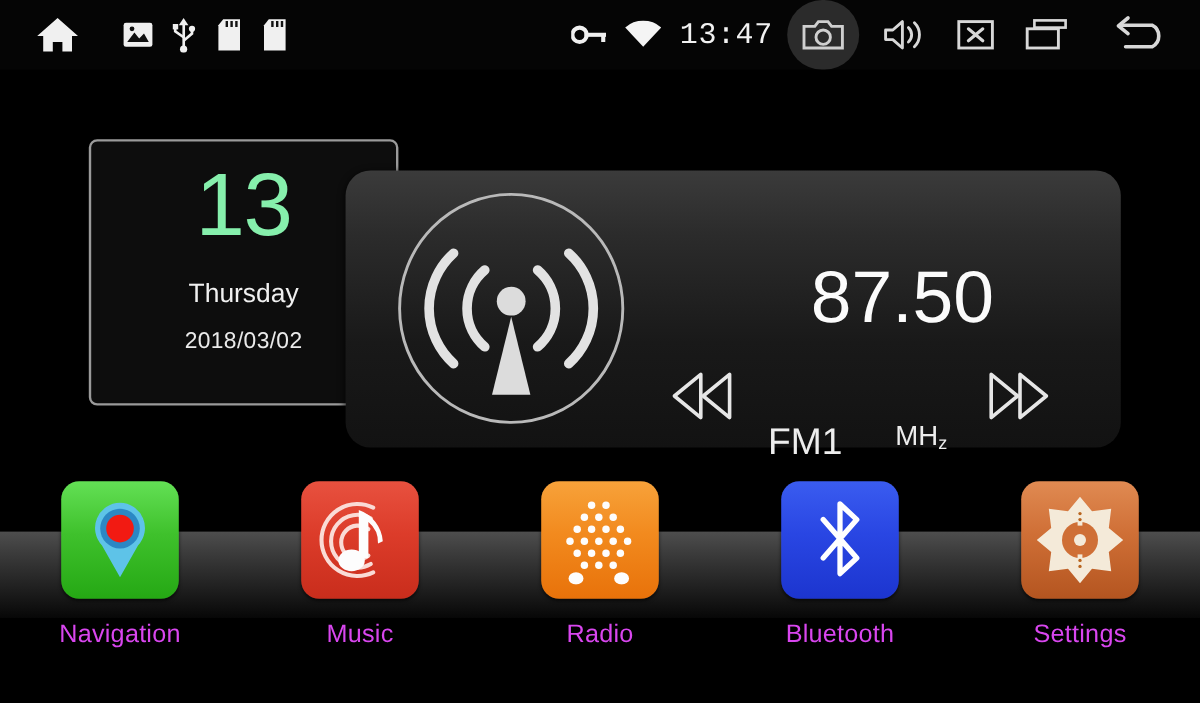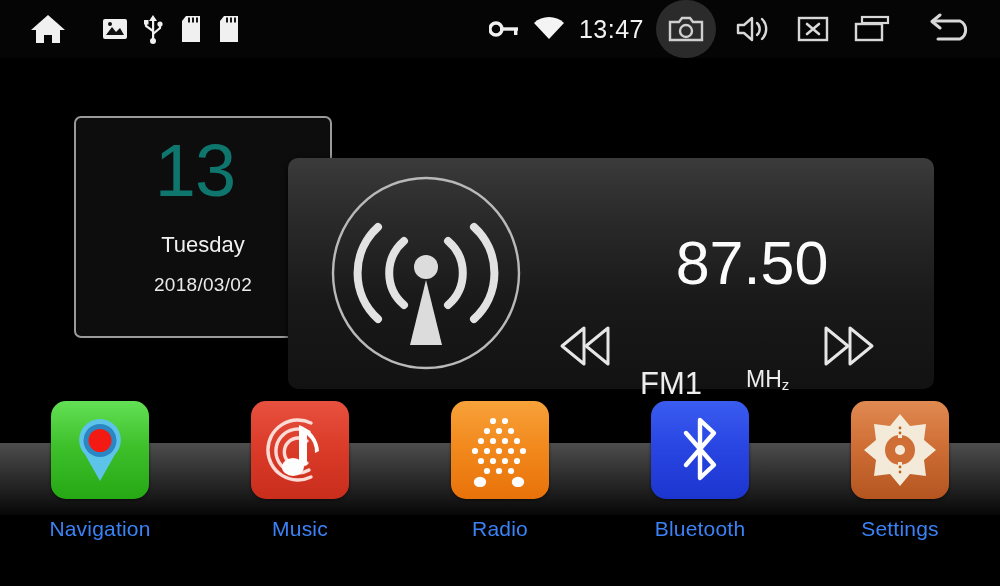--- a/index.html
+++ b/index.html
@@ -15,51 +15,51 @@
   #statusbar{
     position:absolute; left:0; top:0; width:1000px; height:58px;
     background:#050505;
     display:flex; align-items:center;
   }
   .sb-left{ position:absolute; left:0; top:0; height:58px; display:flex; align-items:center; }
   .sb-right{ position:absolute; right:0; top:0; height:58px; display:flex; align-items:center; }
   .sb-item{ display:flex; align-items:center; justify-content:center; height:58px; }
   .sb-clock{
     font-size:25px; color:#f2f2f2; letter-spacing:.5px;
-    font-family:Liberation Sans, sans-serif;
+    font-family:Liberation Mono, monospace;
     padding:0 6px; white-space:nowrap;
   }
   .sb-cam-wrap{
     width:60px; height:58px; display:flex; align-items:center; justify-content:center;
     background:#2b2b2b; border-radius:30px;
   }
 
   
   #widgets{ position:absolute; left:0; top:58px; width:1000px; height:330px; }
 
   #clock-widget{
     position:absolute; left:74px; top:58px; width:258px; height:222px;
     border:2px solid #9a9a9a; border-radius:7px;
     background:#0d0d0d;
     display:flex; flex-direction:column; align-items:center;
     padding-top:18px;
   }
   .clk-time{
-    font-size:74px; line-height:.95; color:#0f766e; font-weight:300;
-    letter-spacing:-1px; display:flex; align-items:baseline;
+    font-size:74px; line-height:.95; color:#86efac; font-weight:300;
+    letter-spacing:-1px; display:flex; align-items:baseline;flex-direction:column;
   }
   .clk-hh{ }
   .clk-sep{ display:inline-block; width:16px; }
   .clk-mm{ }
   .clk-day{ font-size:22px; color:#f0f0f0; margin-top:26px; }
   .clk-date{ font-size:19px; color:#eaeaea; margin-top:16px; letter-spacing:.3px; }
 
   #radio-widget{
-    position:absolute; left:288px; top:100px; width:646px; height:231px;
-    border-radius:10px;
+    position:absolute; left:288px; top:84px; width:646px; height:231px;
+    border-radius:21px;
     background:linear-gradient(180deg,#3b3b3b 0%,#2c2c2c 22%,#191919 62%,#121212 100%);
     box-shadow:0 2px 6px rgba(0,0,0,.8);
   }
   #radio-tower-icon{
     position:absolute; left:42px; top:17px; width:192px; height:196px;
   }
   .rw-freq{
     position:absolute; left:330px; top:75px; width:268px;
     text-align:center; font-size:61px; line-height:1; color:#fbfbfb;
     font-weight:300; letter-spacing:0px;
@@ -87,21 +87,21 @@
   .dock-item{
     width:200px; display:flex; flex-direction:column; align-items:center;
     padding-top:13px;
   }
   .dock-icon{
     width:98px; height:98px; border-radius:15px; position:relative;
     display:flex; align-items:center; justify-content:center;
     box-shadow:0 1px 3px rgba(0,0,0,.6);
   }
   .dock-label{
-    margin-top:18px; font-size:21px; color:#3b82f6; letter-spacing:.2px;
+    margin-top:18px; font-size:21px; color:#d946ef; letter-spacing:.2px;
   }
 
   
   .ic-nav{ background:linear-gradient(180deg,#63e055 0%,#3fc12c 45%,#25a814 100%); }
   .ic-radio{ background:linear-gradient(180deg,#f7a23a 0%,#f28a1e 45%,#e8720a 100%); }
   .ic-music{ background:linear-gradient(180deg,#e8513f 0%,#dc3c2a 45%,#c92d1c 100%); }
   .ic-bt{ background:linear-gradient(180deg,#3a5cf0 0%,#2946e3 45%,#1c35cf 100%); }
   .ic-set{ background:linear-gradient(180deg,#e08a52 0%,#cf6f36 45%,#b45520 100%); }
 </style>
 </head>
@@ -216,21 +216,21 @@
   </div>
 </div>
 
 <div id="widgets">
 
   <div id="clock-widget">
     <div class="clk-time">
       <span class="clk-hh">13</span>
       <span class="clk-sep"></span>
     </div>
-    <div class="clk-day">Tuesday</div>
+    <div class="clk-day">Thursday</div>
     <div class="clk-date">2018/03/02</div>
   </div>
 
   <div id="radio-widget">
 
     <div id="radio-tower-icon">
       <svg width="192" height="196" viewBox="0 0 192 196">
         <ellipse cx="96" cy="98" rx="93" ry="95" fill="none" stroke="#b9b9b9" stroke-width="2.4"></ellipse>
 
         <path d="M96 105 L112 170 L80 170 Z" fill="#dcdcdc"></path>

